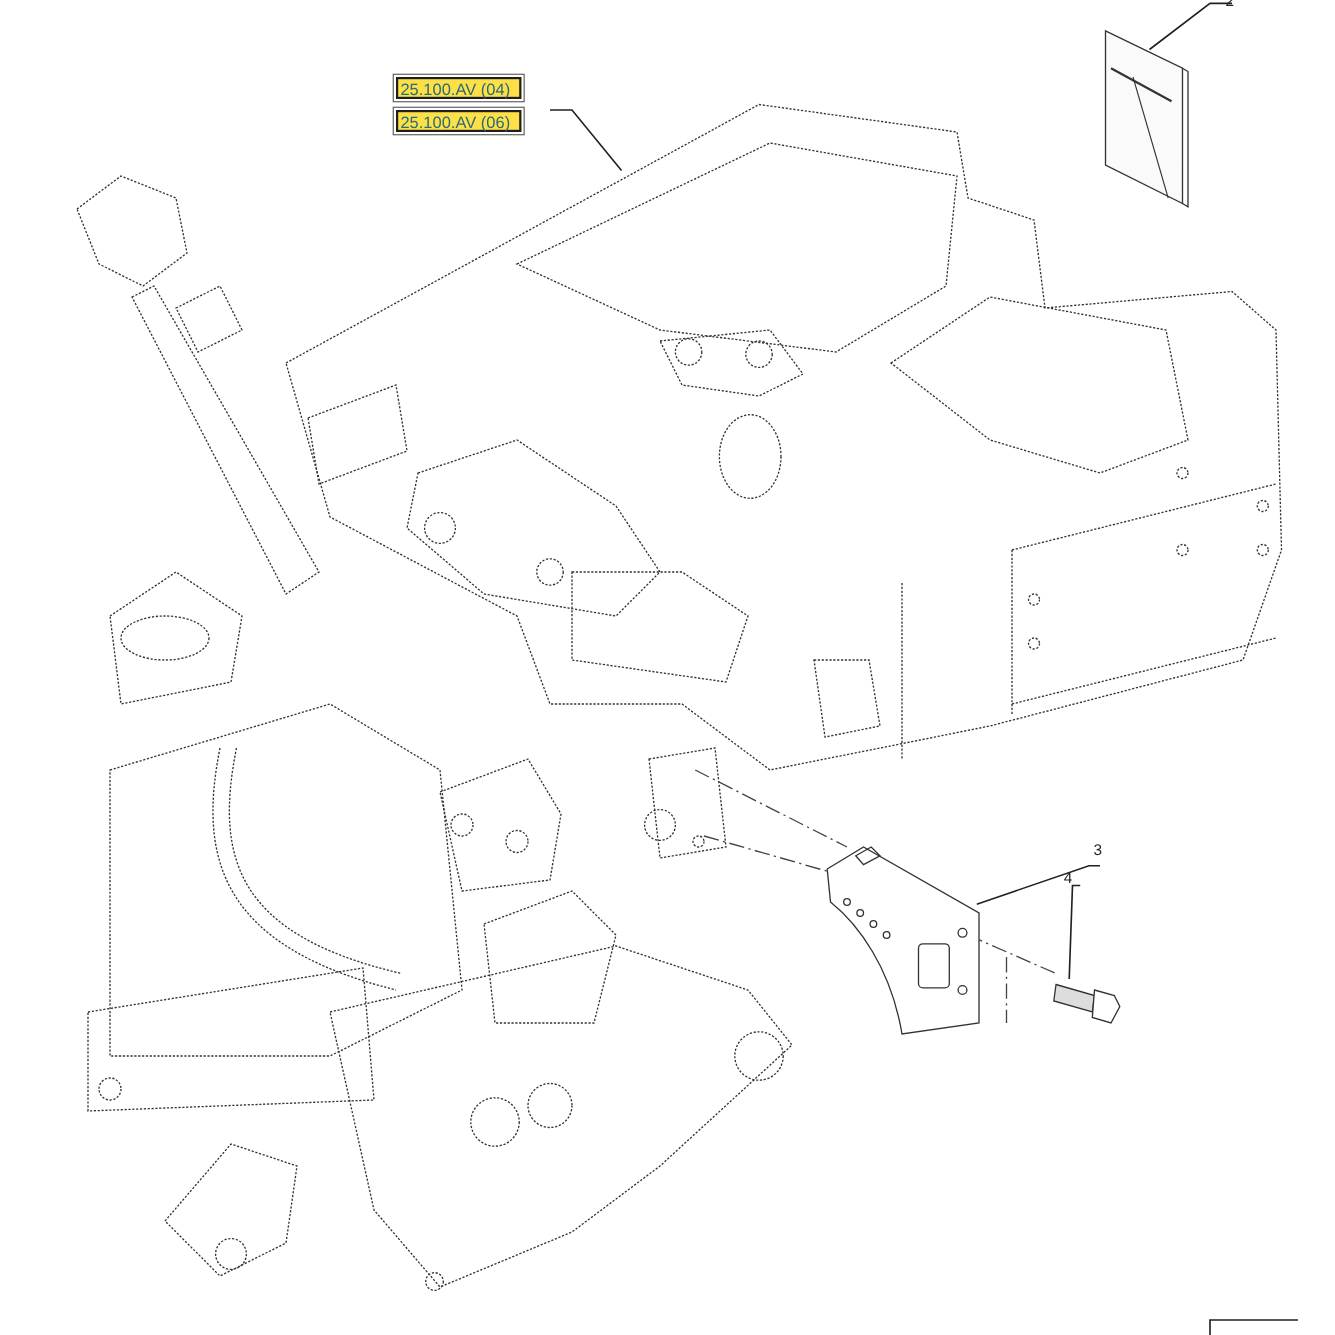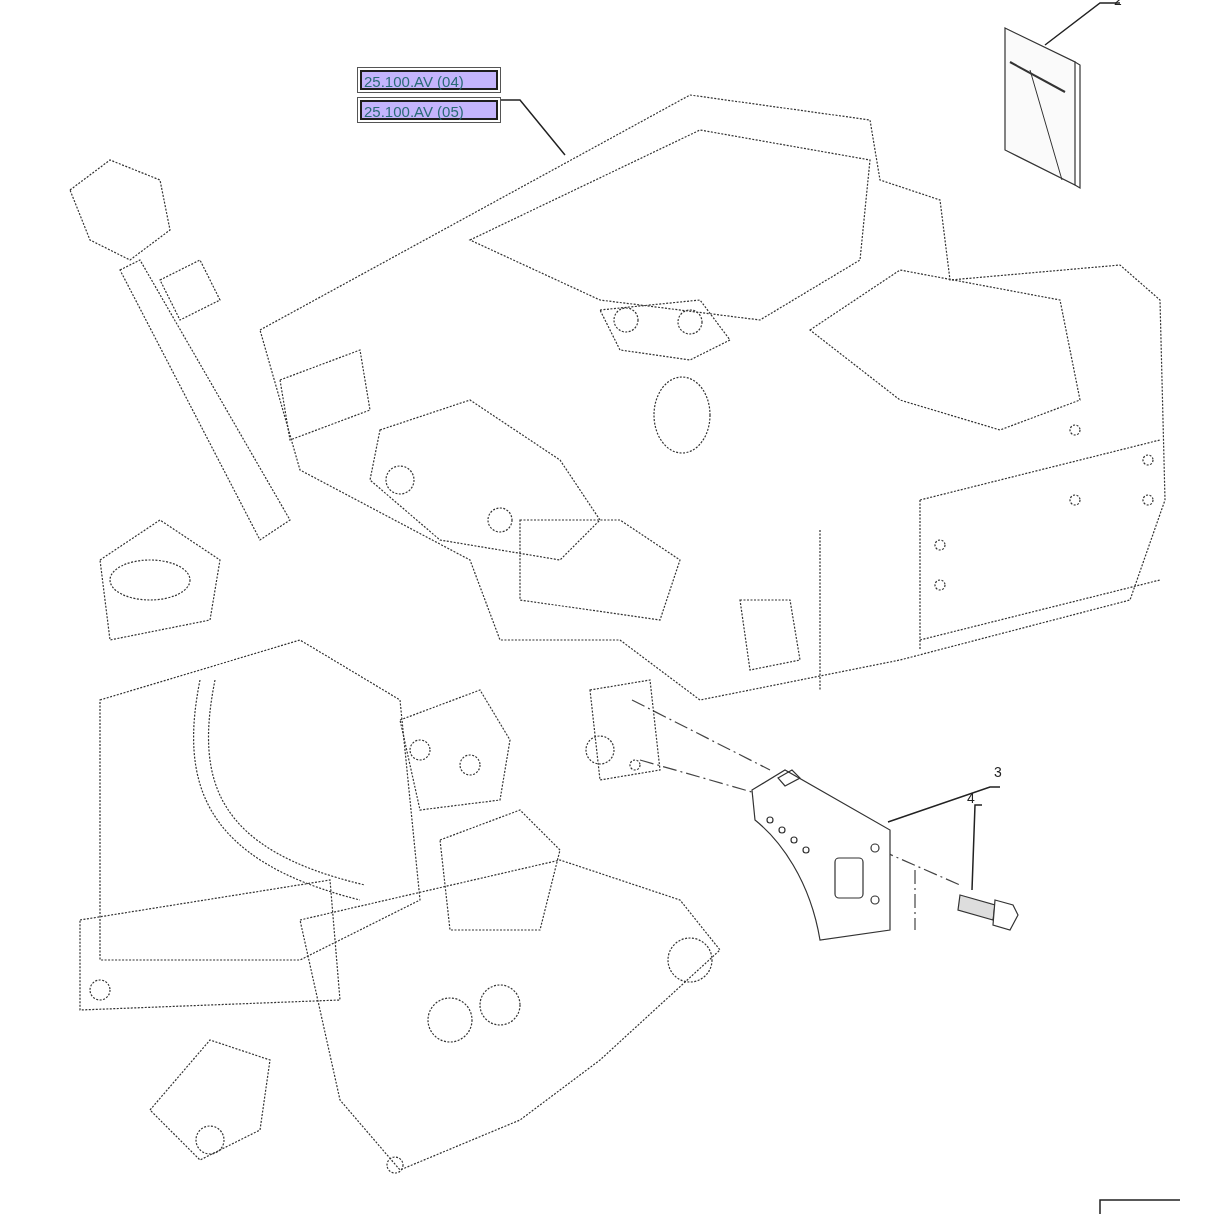--- a/index.html
+++ b/index.html
@@ -1,20 +1,20 @@
 <!DOCTYPE html>
 <html><head>
 <meta charset="utf-8">
 <style>
   html, body { margin: 0; padding: 0; background: #ffffff; }
   body { width: 1214px; height: 1214px; position: relative; overflow: hidden; font-family: "Liberation Sans", sans-serif; }
   .canvas { position: absolute; left: 0; top: 0; width: 1214px; height: 1214px; }
   .ref-box {
-    position: absolute; left: 360px; height: 20px; width: 138px;
-    background: #c4b5fd; border: 2px solid #1e1e1e; outline: 1px solid #555; outline-offset: 2px;
+    position: absolute; left: 360px; height: 20px; width: 114px;
+    background: #fde047; border: 2px solid #1e1e1e; outline: 1px solid #555; outline-offset: 2px;
     color: #2a6b78; font-size: 15px; line-height: 20px; text-align: left; padding-left: 2px; box-sizing: border-box;
     cursor: pointer;
   }
   .callout { position: absolute; font-size: 14px; color: #222; }
 </style>
 </head>
 <body>
 
 <svg class="canvas" viewBox="0 0 1214 1214" xmlns="http://www.w3.org/2000/svg" fill="none" stroke="#333" stroke-width="1.2" stroke-dasharray="2 1.5">
 
@@ -108,17 +108,17 @@
     <circle cx="875" cy="900" r="4"></circle>
   </g>
 
   <g stroke-dasharray="none" stroke="#333">
     <path d="M960 895 L995 905 L993 920 L958 910 Z" fill="#ddd"></path>
     <path d="M995 900 L1013 905 L1018 915 L1010 930 L993 925 Z" fill="#fff"></path>
   </g>
 </svg>
 
 <div class="ref-box" style="top:70px">25.100.AV (04)</div>
-<div class="ref-box" style="top:100px">25.100.AV (05)</div>
+<div class="ref-box" style="top:100px">25.100.AV (06)</div>
 
 <div class="callout" style="left:1114px; top:-8px;">2</div>
 <div class="callout" style="left:994px; top:764px;">3</div>
 <div class="callout" style="left:967px; top:790px;">4</div>
 
 </body></html>

